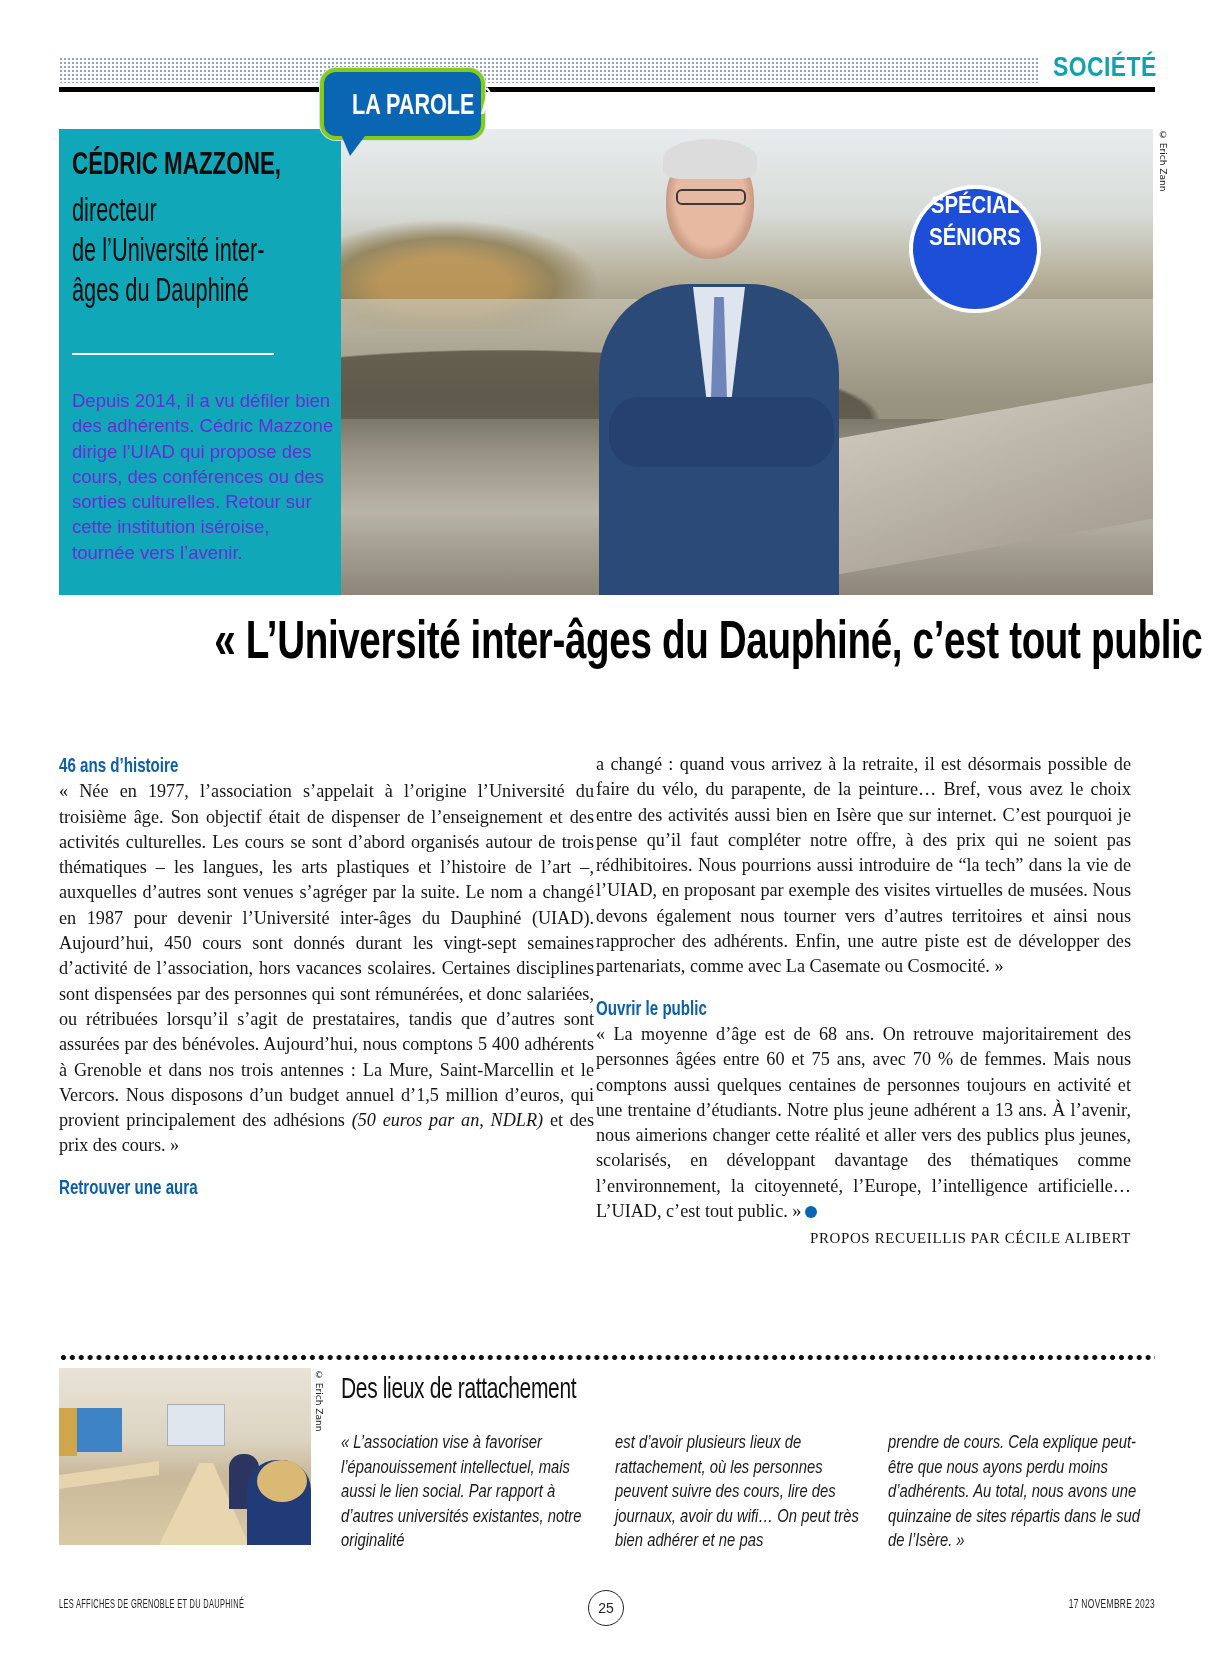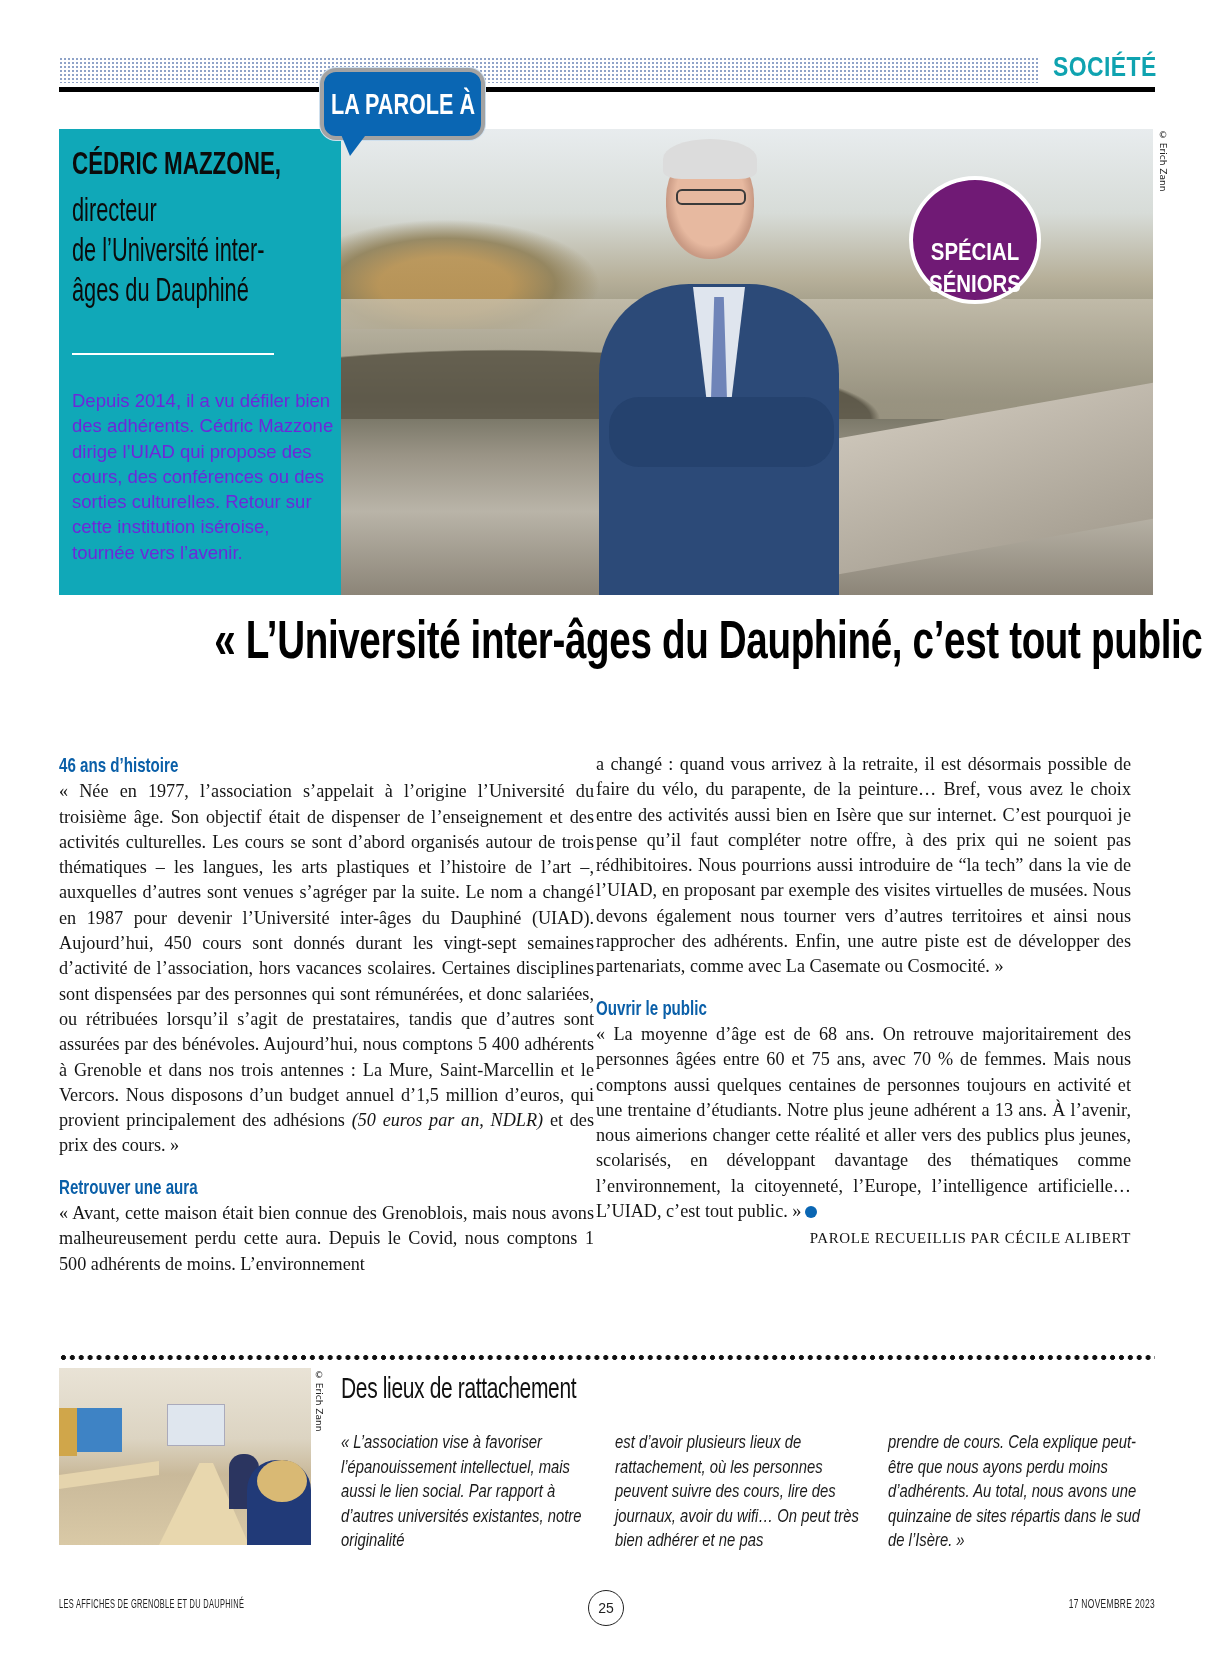--- a/index.html
+++ b/index.html
@@ -16,23 +16,23 @@
   }
   .section-label {
     left: 1035px; top: 52px; width: 120px; text-align: right;
     font-family: "Liberation Sans", sans-serif; font-weight: 700; font-size: 27px;
     color: #0fa3b0; letter-spacing: 0.5px; transform: scaleX(0.85); transform-origin: right center;
   }
   .top-rule { left: 59px; top: 87px; width: 1096px; height: 5px; background: #000; }
 
   .bubble {
     left: 320px; top: 68px; width: 165px; height: 72px;
-    background: #0a66b3; border: 4px solid #a3a3a3; border-radius: 16px;
+    background: #0a66b3; border: 4px solid #84cc16; border-radius: 16px;
     box-shadow: 0 0 0 1px #cfe0ee;
-    display: flex; align-items: center; justify-content: center; z-index: 5;
+    display: flex; align-items: center; justify-content: flex-start; z-index: 5;
   }
   .bubble span {
     font-family: "Liberation Sans", sans-serif; font-weight: 700; color: #fff;
     font-size: 30px; letter-spacing: 0px; transform: scaleX(0.72); white-space: nowrap;
   }
   .bubble-tail {
     left: 340px; top: 132px; width: 0; height: 0; z-index: 6;
     border-left: 10px solid transparent; border-right: 18px solid transparent;
     border-top: 24px solid #0a66b3;
   }
@@ -88,23 +88,23 @@
     border-radius: 45% 45% 48% 48%;
   }
   .photo .hair { left: 322px; top: 10px; width: 94px; height: 40px; background: #dcdcdc; border-radius: 50% 50% 20% 20%; }
   .photo .glasses { left: 335px; top: 60px; width: 70px; height: 16px; border: 2px solid #3a3a3a; border-radius: 6px; }
 
   .photo-credit {
     left: 1158px; top: 130px; writing-mode: vertical-rl;
     font-family: "DejaVu Sans", sans-serif; font-size: 9px; color: #222;
   }
   .special-badge {
-    left: 909px; top: 176px; width: 132px; height: 128px; border-radius: 50%;
-    background: #701a75; border: 4px solid #fff;
-    display: flex; flex-direction: column; align-items: center; justify-content: flex-end;
+    left: 909px; top: 185px; width: 132px; height: 128px; border-radius: 50%;
+    background: #1d4ed8; border: 4px solid #fff;
+    display: flex; flex-direction: column; align-items: center; justify-content: flex-start;
   }
   .special-badge span {
     font-family: "Liberation Sans", sans-serif; font-weight: 700; color: #fff; font-size: 24px; line-height: 32px;
     transform: scaleX(0.85);
   }
 
   
   .headline {
     left: 59px; top: 608px; width: 1096px; text-align: center; white-space: nowrap;
     font-family: "Liberation Sans", sans-serif; font-weight: 700; font-size: 54px; color: #000;
@@ -224,28 +224,27 @@
 </div>
 
 <div class="abs headline-wrap">
   <span class="headline" style="position:static;display:inline-block;">« L’Université inter-âges du Dauphiné, c’est tout public »</span>
 </div>
 
 <div class="abs col col-left">
   <div class="subhead">46 ans d’histoire</div>
   <p class="para"><span>« Née en 1977, l’association s’appelait à l’origine l’Université du troisième âge. Son objectif était de dispenser de l’enseignement et des activités culturelles. Les cours se sont d’abord organisés autour de trois thématiques – les langues, les arts plastiques et l’histoire de l’art –, auxquelles d’autres sont venues s’agréger par la suite. Le nom a changé en 1987 pour devenir l’Université inter-âges du Dauphiné (UIAD). Aujourd’hui, 450 cours sont donnés durant les vingt-sept semaines d’activité de l’association, hors vacances scolaires. Certaines disciplines sont dispensées par des personnes qui sont rémunérées, et donc salariées, ou rétribuées lorsqu’il s’agit de prestataires, tandis que d’autres sont assurées par des bénévoles. Aujourd’hui, nous comptons 5 400 adhérents à Grenoble et dans nos trois antennes : La Mure, Saint-Marcellin et le Vercors. Nous disposons d’un budget annuel d’1,5 million d’euros, qui provient principalement des adhésions </span><i>(50 euros par an, NDLR)</i><span> et des prix des cours. »</span></p>
   <div class="subhead">Retrouver une aura</div>
-  <p class="para">« Avant, cette maison était bien connue des Grenoblois, mais nous avons malheureusement perdu cette aura. Depuis le Covid, nous comptons 1 500 adhérents de moins. L’environnement</p>
 </div>
 
 <div class="abs col col-right">
   <p class="para">a changé : quand vous arrivez à la retraite, il est désormais possible de faire du vélo, du parapente, de la peinture… Bref, vous avez le choix entre des activités aussi bien en Isère que sur internet. C’est pourquoi je pense qu’il faut compléter notre offre, à des prix qui ne soient pas rédhibitoires. Nous pourrions aussi introduire de “la tech” dans la vie de l’UIAD, en proposant par exemple des visites virtuelles de musées. Nous devons également nous tourner vers d’autres territoires et ainsi nous rapprocher des adhérents. Enfin, une autre piste est de développer des partenariats, comme avec La Casemate ou Cosmocité. »</p>
   <div class="subhead">Ouvrir le public</div>
   <p class="para" style="margin-bottom:0"><span>« La moyenne d’âge est de 68 ans. On retrouve majoritairement des personnes âgées entre 60 et 75 ans, avec 70 % de femmes. Mais nous comptons aussi quelques centaines de personnes toujours en activité et une trentaine d’étudiants. Notre plus jeune adhérent a 13 ans. À l’avenir, nous aimerions changer cette réalité et aller vers des publics plus jeunes, scolarisés, en développant davantage des thématiques comme l’environnement, la citoyenneté, l’Europe, l’intelligence artificielle… L’UIAD, c’est tout public. »</span><span class="end-dot"></span></p>
-  <div class="byline">PAROLE RECUEILLIS PAR CÉCILE ALIBERT</div>
+  <div class="byline">PROPOS RECUEILLIS PAR CÉCILE ALIBERT</div>
 </div>
 
 <div class="abs dot-rule"></div>
 
 <div class="abs side-photo" title="Salle de cours de l’UIAD avec projection">
   <div class="abs board"></div>
   <div class="abs map"></div>
   <div class="abs screen"></div>
   <div class="abs table1"></div>
   <div class="abs table2"></div>

